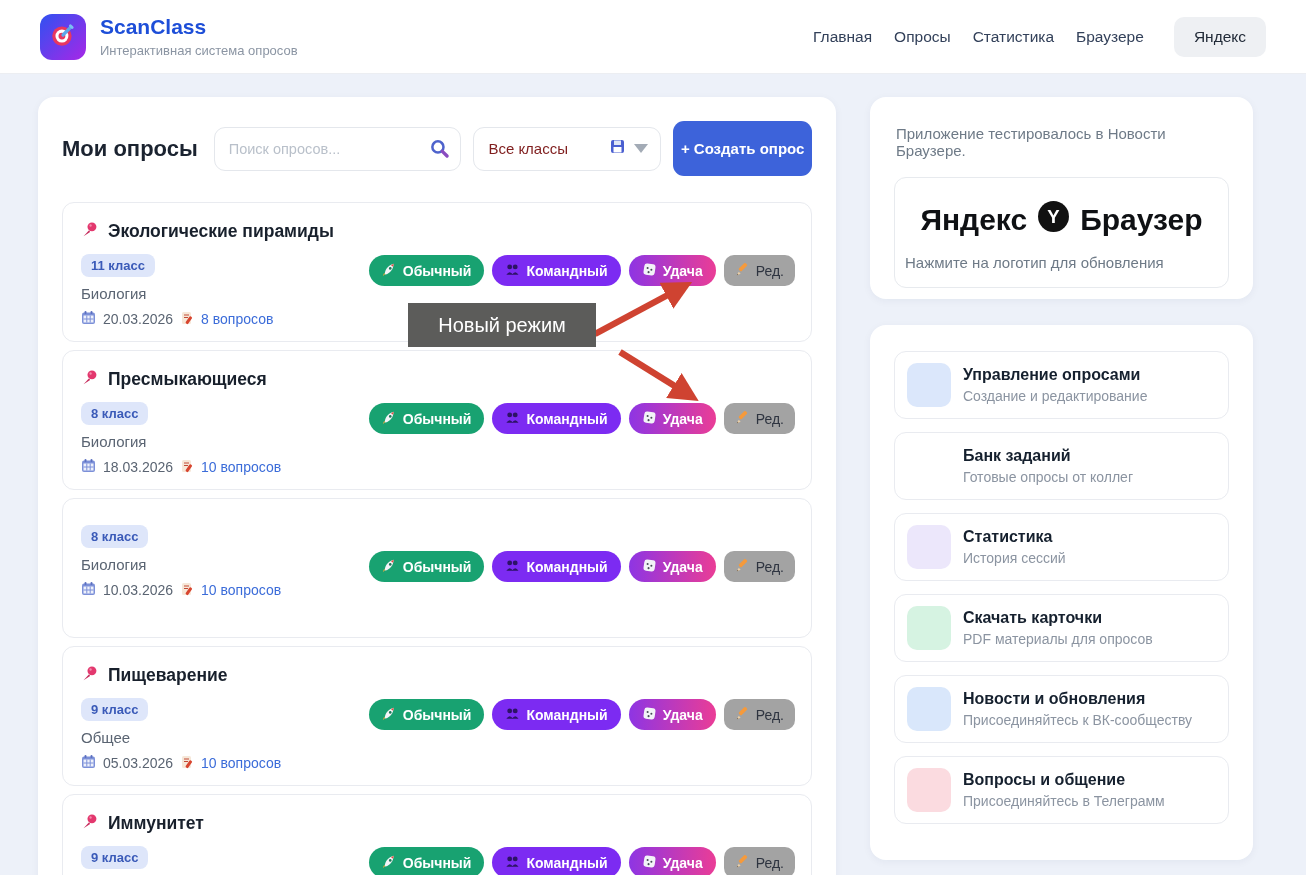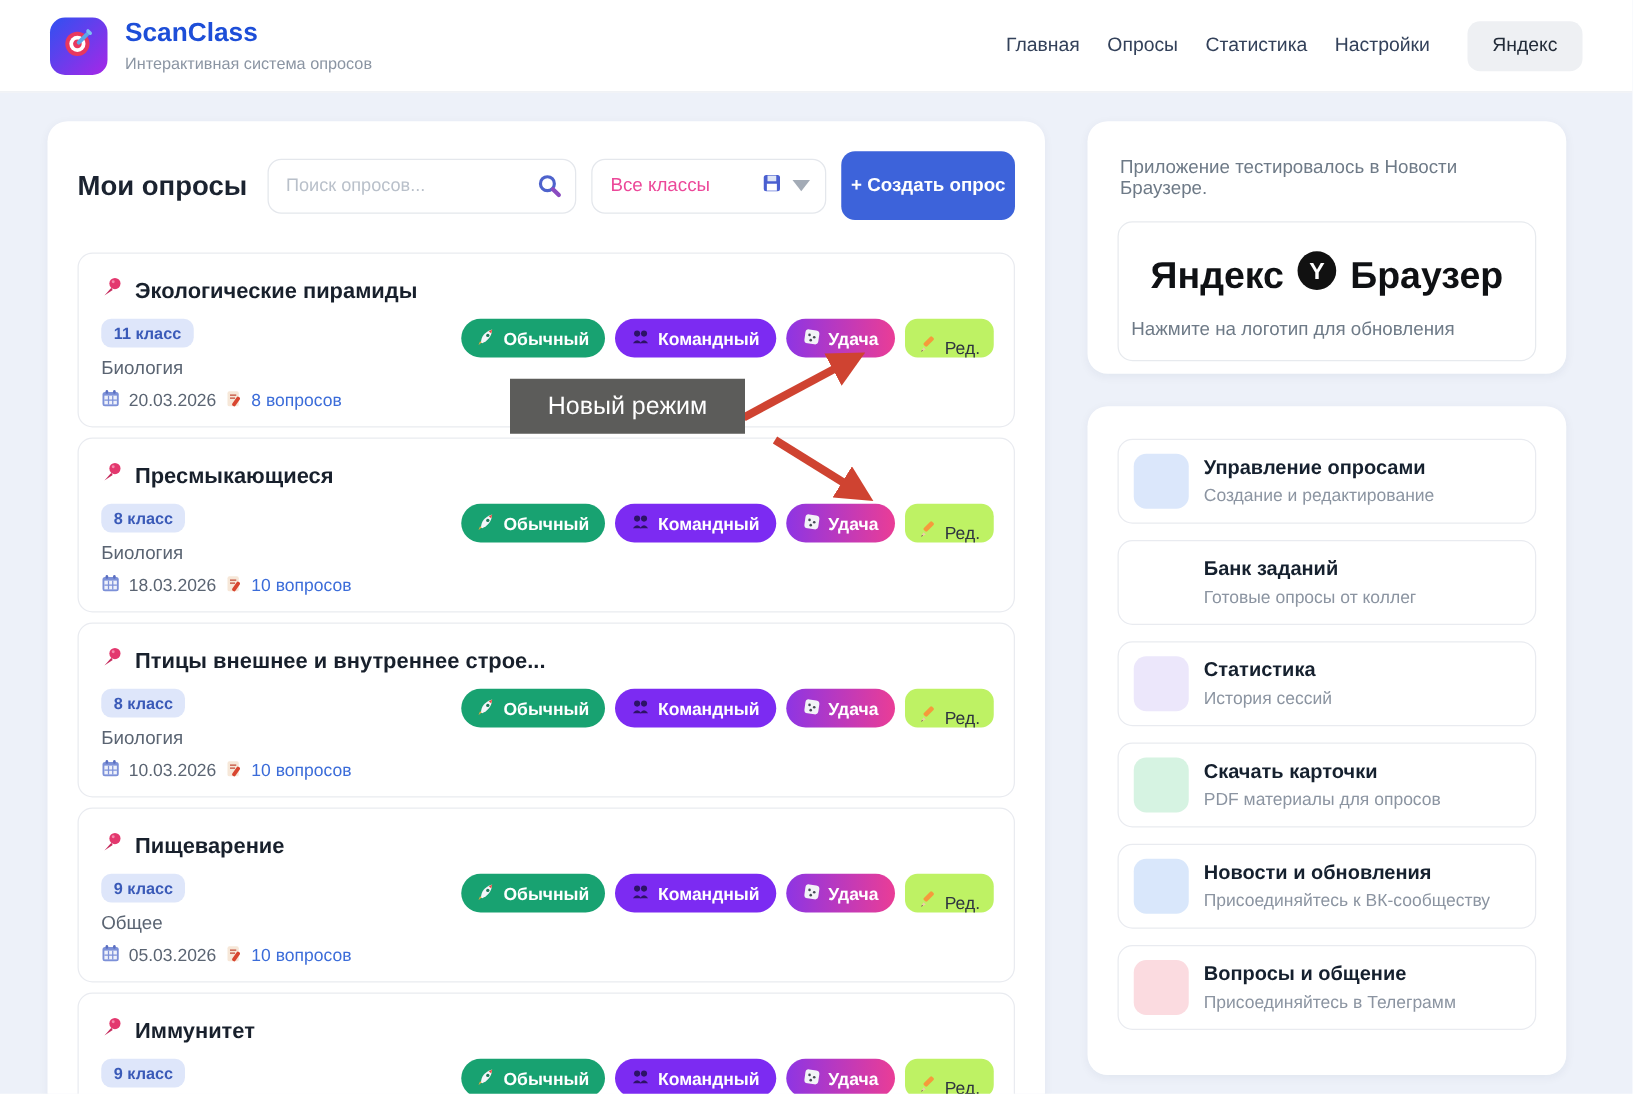--- a/index.html
+++ b/index.html
@@ -28,21 +28,21 @@
   
   .toolbar{display:flex;align-items:center}
   .page-title{font-size:22px;font-weight:bold;color:#1b2330;margin:0 16px 0 0;white-space:nowrap}
   .search-box{position:relative;width:254px;height:44px;margin-right:12px}
   .search-box input{width:100%;height:100%;border:1.5px solid #e4e7ec;border-radius:11px;
     padding:0 42px 0 14px;font-size:14.5px;color:#333;font-family:inherit;outline:none}
   input::placeholder{color:#b9c0ca}
   .mag{position:absolute;right:11px;top:11px}
   .select-box{width:192px;height:44px;border:1.5px solid #e4e7ec;border-radius:11px;display:flex;
     align-items:center;padding:0 12px 0 14px;margin-right:12px;background:#fff;cursor:pointer}
-  .select-val{font-size:15px;color:#ec4899;flex:1}
+  .select-val{font-size:15px;color:#7f1d1d;flex:1}
   .tri{width:0;height:0;border-left:7px solid transparent;border-right:7px solid transparent;
     border-top:9px solid #a3abb6;margin-left:9px}
   .create-btn{width:142px;height:55px;background:#3d63da;color:#fff;border:none;border-radius:11px;
     font-size:15px;font-weight:bold;font-family:inherit;line-height:1.45;cursor:pointer}
   
   .survey-list{margin-top:26px}
   .survey-card{position:relative;border:1px solid #e9ebf0;border-radius:12px;height:140px;
     margin-bottom:8px;padding:14px 18px;background:#fff}
   .s-title-row{display:flex;align-items:center;gap:10px;margin-top:4px}
   .s-title{font-size:17.5px;font-weight:bold;color:#18202c;white-space:nowrap;overflow:hidden}
@@ -51,21 +51,21 @@
   .s-subject{font-size:15px;color:#5a6472;margin-top:8px;min-height:16px}
   .s-meta{display:flex;align-items:center;gap:7px;margin-top:8px;font-size:14px}
   .s-date{color:#5a6472}
   .s-questions{color:#3b6cd9;cursor:pointer}
   .s-actions{position:absolute;right:16px;top:52px;display:flex;gap:8px;align-items:center}
   .mode-btn{display:flex;align-items:center;gap:6px;border:none;border-radius:16px;padding:0 13px;
     height:31px;font-size:14px;font-weight:bold;color:#fff;font-family:inherit;cursor:pointer;white-space:nowrap}
   .mode-normal{background:#18a271}
   .mode-team{background:#7c2bf2}
   .mode-luck{background:linear-gradient(90deg,#8e35e3,#ea3d96)}
-  .edit-btn{display:flex;align-items:flex-end;gap:6px;background:#bef264;border:none;border-radius:10px;
+  .edit-btn{display:flex;align-items:center;gap:6px;background:#a3a3a3;border:none;border-radius:10px;
     height:31px;padding:0 11px;font-size:14px;color:#2e3440;font-family:inherit;cursor:pointer}
   
   .annotation{position:absolute;left:408px;top:303px;width:188px;height:44px;background:#5c5c5a;
     color:#fff;font-size:20px;display:flex;align-items:center;justify-content:center;z-index:7}
   .arrows{position:absolute;left:560px;top:264px;z-index:6;pointer-events:none}
   
   .side-note-panel{left:870px;top:97px;width:383px;height:202px;padding:26px 24px}
   .side-note{font-size:15px;color:#6e7a87;margin:2px 0 18px 2px}
   .yb-box{border:1px solid #e7eaee;border-radius:12px;padding:22px 10px 16px;text-align:left;cursor:pointer}
   .yb-logo{display:flex;align-items:center;justify-content:center;gap:10px;font-size:30px;
@@ -95,21 +95,21 @@
     </span>
   </div>
   <div class="brand">
     <div class="brand-name">ScanClass</div>
     <div class="brand-tag">Интерактивная система опросов</div>
   </div>
   <div class="nav">
     <a class="nav-link">Главная</a>
     <a class="nav-link">Опросы</a>
     <a class="nav-link">Статистика</a>
-    <a class="nav-link">Настройки</a>
+    <a class="nav-link">Браузере</a>
     <button class="logout-btn">Яндекс</button>
   </div>
 </div>
 
 <div class="panel main-panel">
   <div class="toolbar">
     <h1 class="page-title">Мои опросы</h1>
     <div class="search-box">
       <input type="text" placeholder="Поиск опросов..." style="">
       <span class="mag">
@@ -295,30 +295,20 @@
                 <path d="M4 10.4 L2 14.2 L6 12.4 Z" fill="#eccfa5"></path>
                 <path d="M2.8 12.8 L2 14.2 L3.6 13.5 Z" fill="#5a4632"></path>
               </svg>
             </span>
             <span>Ред.</span>
           </button>
         </div>
       </div>
 
       <div class="survey-card">
-        <div class="s-title-row">
-          <span>
-            <svg width="17" height="17" viewBox="0 0 16 16">
-              <circle cx="10.3" cy="5.5" r="4.2" fill="#e3386e"></circle>
-              <circle cx="9" cy="4.2" r="1.1" fill="#f489ac"></circle>
-              <path d="M7.6 8.6 L2.4 14.4 L8.6 10.4 Z" fill="#c62b5c"></path>
-            </svg>
-          </span>
-          <span class="s-title">Птицы внешнее и внутреннее строе...</span>
-        </div>
         <span class="s-badge">8 класс</span>
         <div class="s-subject">Биология</div>
         <div class="s-meta">
           <span>
             <svg width="15" height="15" viewBox="0 0 15 15">
               <rect x="1" y="2.5" width="13" height="11.5" rx="2" fill="#7c90d8"></rect>
               <rect x="2.5" y="5.5" width="10" height="7" fill="#eef1fb"></rect>
               <line x1="5.8" y1="5.5" x2="5.8" y2="12.5" stroke="#7c90d8" stroke-width="1"></line>
               <line x1="9.2" y1="5.5" x2="9.2" y2="12.5" stroke="#7c90d8" stroke-width="1"></line>
               <line x1="2.5" y1="9" x2="12.5" y2="9" stroke="#7c90d8" stroke-width="1"></line>

